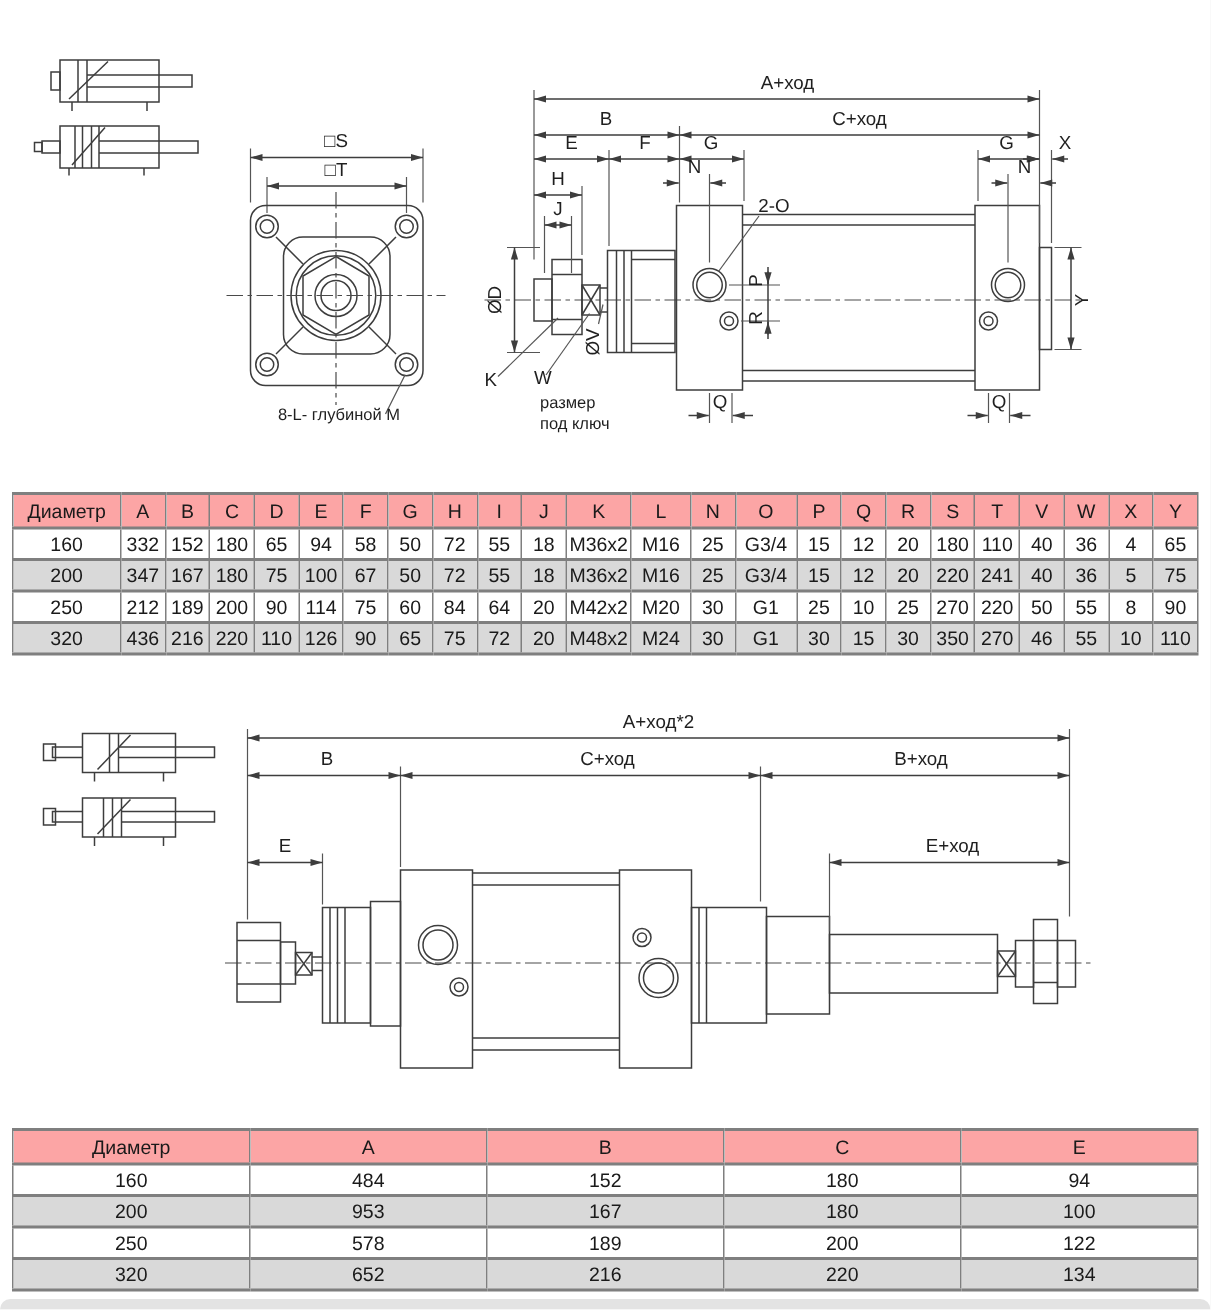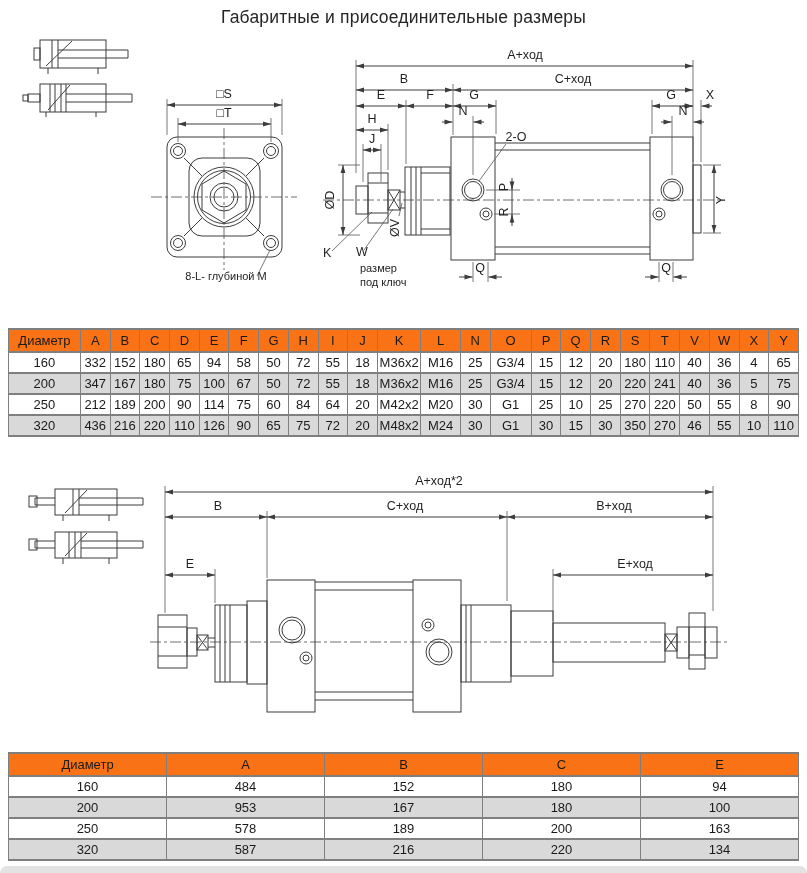--- a/index.html
+++ b/index.html
@@ -14,37 +14,36 @@
   .cl   { stroke:#4a4a4a; stroke-width:.8; fill:none; stroke-dasharray:11 3 3 3; }
   .dim  { font-size:12.5px; fill:#1f1f1f; font-family:"Liberation Sans",sans-serif; }
   .small{ font-size:11px;  fill:#1f1f1f; font-family:"Liberation Sans",sans-serif; }
   table.spec { position:absolute; border-collapse:collapse; table-layout:fixed; background:#fff; width:791px; left:8px; }
   #table1 { top:328px; }
   #table2 { top:752px; }
   .spec th, .spec td { border-left:1px solid #7f7f7f; border-right:1px solid #7f7f7f;
        border-top:2px solid #7f7f7f; border-bottom:2px solid #7f7f7f;
        text-align:center; vertical-align:middle; font-weight:400;
        font-size:13px; color:#1a1a1a; padding:0 1px; overflow:hidden; white-space:nowrap; }
-  .spec th { height:23px; background:#f97316; }
+  .spec th { height:23px; background:#fca5a5; }
   .spec td { height:21px; }
   .spec tr.alt td { background:#d9d9d9; }
   #table1 th:nth-child(1){ width:9.1%; }
   #table1 th:nth-child(12){ width:5.5%; }
   #table1 th:nth-child(13){ width:5.0%; }
   #table1 th:nth-child(15){ width:5.2%; }
   #table2 th { width:20%; }
   .bottom-strip { position:absolute; left:0; right:0; bottom:0; height:7px;
        background:#e3e3e3; border-radius:9px 9px 0 0; }
 </style>
 </head>
 <body>
 
 <div class="page">
 
-  <div class="title">Габаритные и присоединительные размеры</div>
 
   <svg class="draw" style="left:20px;top:35px" width="130" height="80" viewBox="0 0 130 80">
     <defs>
       <marker id="ah" markerWidth="9" markerHeight="7" refX="8.5" refY="3" orient="auto-start-reverse" markerUnits="userSpaceOnUse">
         <path d="M0.5,0.6 L8.5,3 L0.5,5.4 Z" fill="#3d3d3d"></path>
       </marker>
     </defs>
     <g>
       <rect class="ln" x="20" y="5" width="66" height="28"></rect>
       <line class="ln" x1="32" y1="5" x2="32" y2="33"></line>
@@ -474,25 +473,25 @@
           <td>953</td>
           <td>167</td>
           <td>180</td>
           <td>100</td>
         </tr>
         <tr>
           <td>250</td>
           <td>578</td>
           <td>189</td>
           <td>200</td>
-          <td>163</td>
+          <td>122</td>
         </tr>
         <tr class="alt">
           <td>320</td>
-          <td>587</td>
+          <td>652</td>
           <td>216</td>
           <td>220</td>
           <td>134</td>
         </tr>
       </tbody>
     </table>
 
   <div class="bottom-strip"></div>
 </div>
 

